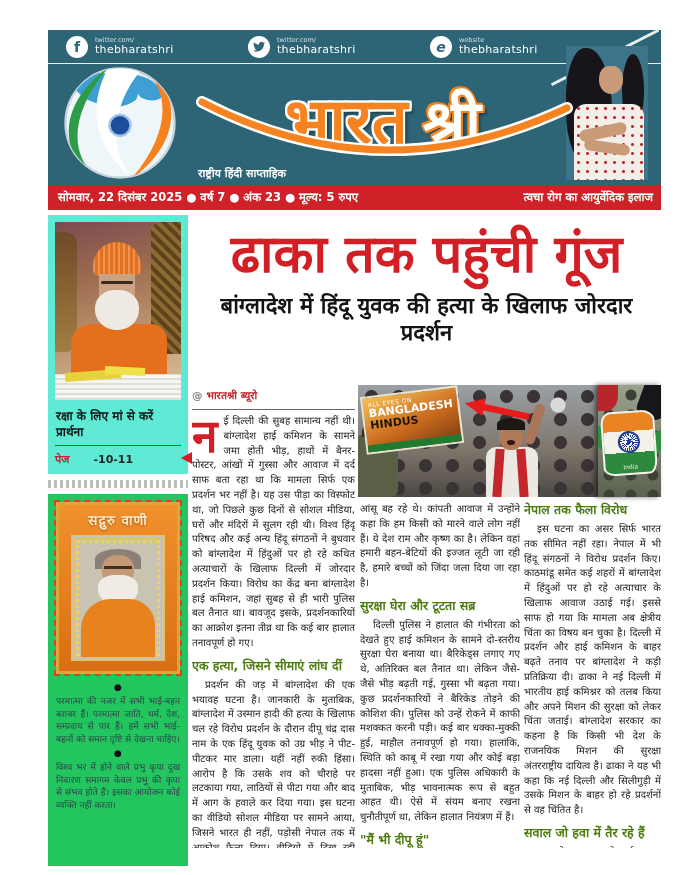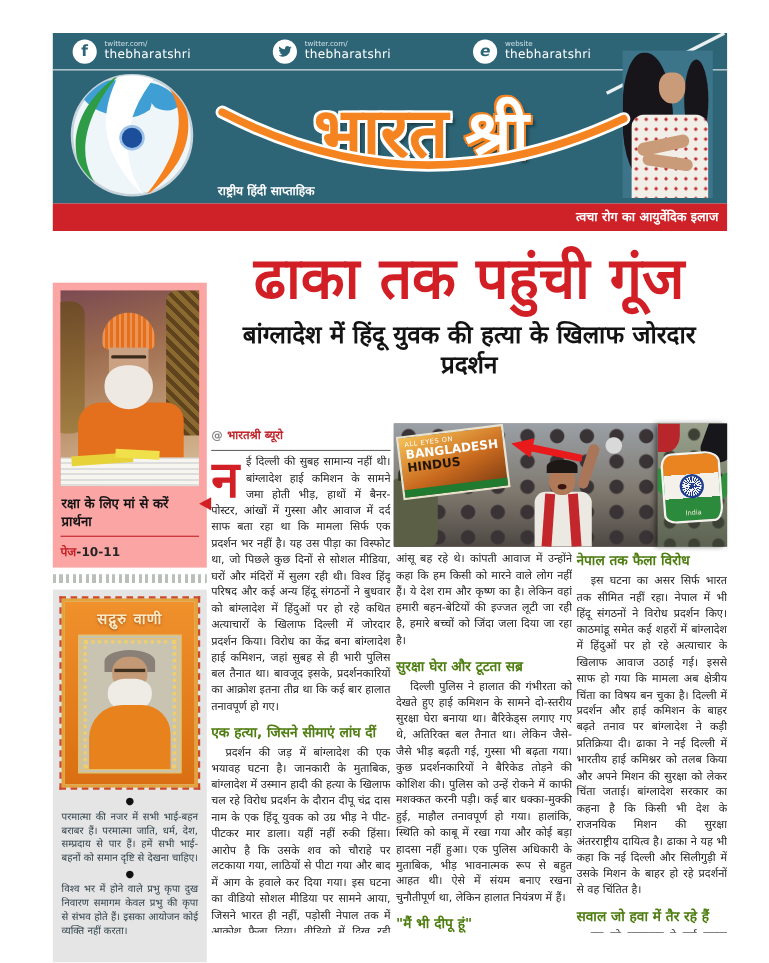--- a/index.html
+++ b/index.html
@@ -42,21 +42,21 @@
             background-size:9px 9px;}
   .w-armA{position:absolute;left:13px;top:80px;width:48px;height:12px;background:#c99b79;border-radius:6px;transform:rotate(-12deg);}
   .w-armB{position:absolute;left:18px;top:96px;width:46px;height:11px;background:#c99b79;border-radius:6px;transform:rotate(8deg);}
 
   .date-strip{position:absolute;left:48px;top:185px;width:613px;height:25px;background:#cf2128;z-index:5;}
   .dateline{position:absolute;left:10px;top:0;line-height:25px;color:#fff;font-size:11.5px;font-weight:bold;}
   .promo-caption{position:absolute;right:8px;top:0;line-height:25px;color:#fff;font-size:11.5px;font-weight:bold;}
 
   
   .sidebar{position:absolute;left:48px;top:215px;width:140px;}
-  .side-story1{background:#fca5a5;padding:7px 7px 8px;margin-top:42px;}
+  .side-story1{background:#5eead4;padding:7px 7px 8px;}
   .photo1{position:relative;width:126px;height:178px;overflow:hidden;
           background:linear-gradient(165deg,#7a4a52 0%,#9c6b4e 30%,#c5a07a 70%,#d9c3a0 100%);}
   .g-chairL{position:absolute;left:-8px;top:10px;width:30px;height:120px;border-radius:12px;
             background:linear-gradient(#6b4a22,#9c7a3a);opacity:.85;}
   .g-chairR{position:absolute;right:-10px;top:0;width:40px;height:132px;border-radius:10px;
             background:repeating-linear-gradient(45deg,#8a6a30 0 4px,#5e431c 4px 8px);}
   .g-cap{position:absolute;left:38px;top:20px;width:48px;height:34px;background-color:#e4701d;
          border-radius:24px 24px 6px 6px;
          background-image:repeating-linear-gradient(90deg,rgba(255,255,255,.25) 0 2px,transparent 2px 5px);}
   .g-face{position:absolute;left:44px;top:52px;width:36px;height:26px;background:#caa183;}
@@ -64,23 +64,23 @@
   .g-beard{position:absolute;left:40px;top:68px;width:44px;height:40px;background:#eee9e2;border-radius:45% 45% 50% 50%;}
   .g-robe{position:absolute;left:16px;top:102px;width:96px;height:50px;background:#e4701d;border-radius:20px 16px 0 0;}
   .g-books{position:absolute;left:0;bottom:0;width:126px;height:26px;
            background:repeating-linear-gradient(0deg,#ddd 0 2px,#f7f5f0 2px 5px);}
   .bk-y1{position:absolute;left:10px;bottom:20px;width:56px;height:9px;background:#e8d23a;transform:rotate(-4deg);}
   .bk-y2{position:absolute;left:50px;bottom:25px;width:40px;height:8px;background:#f0e04a;transform:rotate(3deg);}
   .caption1{font-size:12px;font-weight:bold;color:#141414;margin:9px 1px 5px;line-height:1.3;}
   .redline{border:none;border-top:1.5px solid #c32126;margin:2px 0 5px;}
   .pageref{font-size:11px;font-weight:bold;}
   .pageref .lbl{color:#c32126;}
-  .pageref .num{color:#252525;}
+  .pageref .num{color:#252525;padding-left:24px;}
   .zigzag{height:8px;margin:6px 0;background:repeating-linear-gradient(90deg,#b9c0b9 0 3px,transparent 3px 6px);}
-  .satguru{background:#e5e5e5;padding:8px;height:356px;overflow:hidden;}
+  .satguru{background:#22c55e;padding:8px;height:356px;overflow:hidden;}
   .orange-frame{background:linear-gradient(#f0912c,#d96f12);border:3px solid #e2a23c;
                 outline:2px dashed #cc4a2a;padding:6px 8px 10px;}
   .sg-title{text-align:center;color:#fbe9c3;font-weight:bold;font-size:13.5px;margin-bottom:6px;
             text-shadow:0 1px 2px rgba(120,40,0,.6);letter-spacing:1px;}
   .portrait{position:relative;width:86px;height:118px;margin:0 auto;background:#c9c3b2;
             border:4px double #e7c161;overflow:hidden;outline:3px dotted #f0cf6a;outline-offset:-8px;}
   .sp-hair{position:absolute;left:20px;top:10px;width:46px;height:20px;background:#8a8078;border-radius:50% 50% 0 0;}
   .sp-face{position:absolute;left:27px;top:16px;width:32px;height:30px;background:#c49a76;border-radius:45%;}
   .sp-glass{position:absolute;left:29px;top:27px;width:28px;height:2.5px;background:#403020;}
   .sp-beard{position:absolute;left:23px;top:36px;width:40px;height:30px;background:#efece6;border-radius:40% 40% 50% 50%;}
@@ -227,20 +227,21 @@
       <div class="w-armB"></div>
     </div>
   </header>
 
   <svg class="swoosh-svg" viewBox="0 0 400 110">
     <path d="M20,12 Q200,105 385,18" fill="none" stroke="#ffffff" stroke-width="12" stroke-linecap="round"></path>
     <path d="M20,12 Q200,105 385,18" fill="none" stroke="#f5831f" stroke-width="7" stroke-linecap="round"></path>
   </svg>
 
   <div class="date-strip">
+    <span class="dateline">सोमवार, 22 दिसंबर 2025 ● वर्ष 7 ● अंक 23 ● मूल्य: 5 रुपए</span>
     <span class="promo-caption">त्वचा रोग का आयुर्वेदिक इलाज</span>
   </div>
 
   <aside class="sidebar">
     <section class="side-story1">
       <div class="photo1">
         <div class="g-chairL"></div>
         <div class="g-chairR"></div>
         <div class="g-robe"></div>
         <div class="g-cap"></div>

